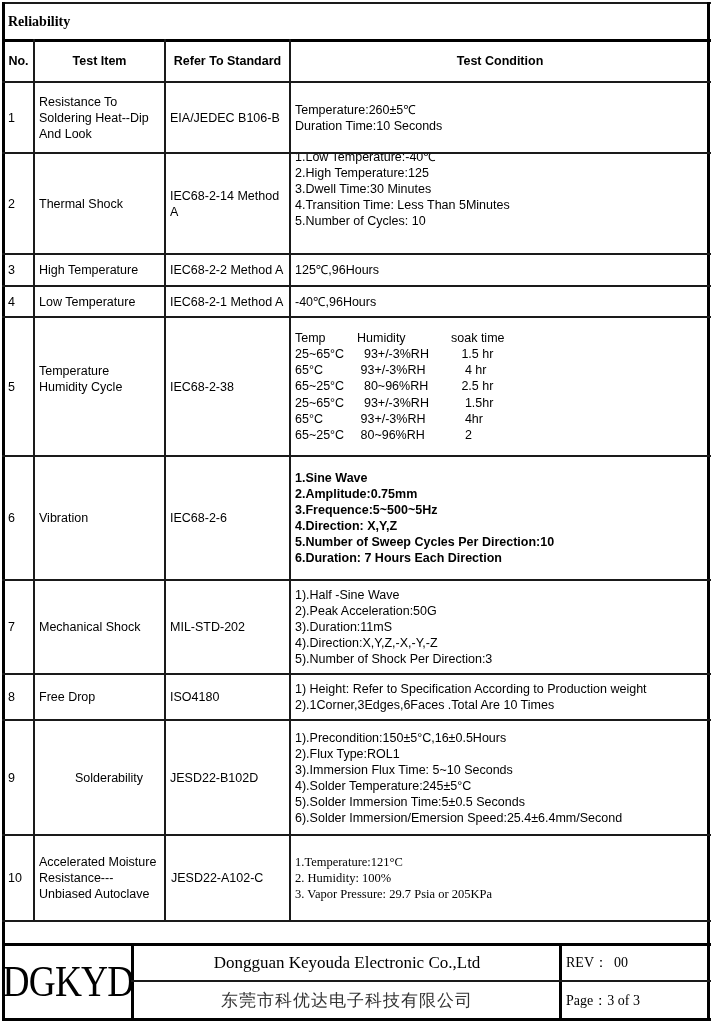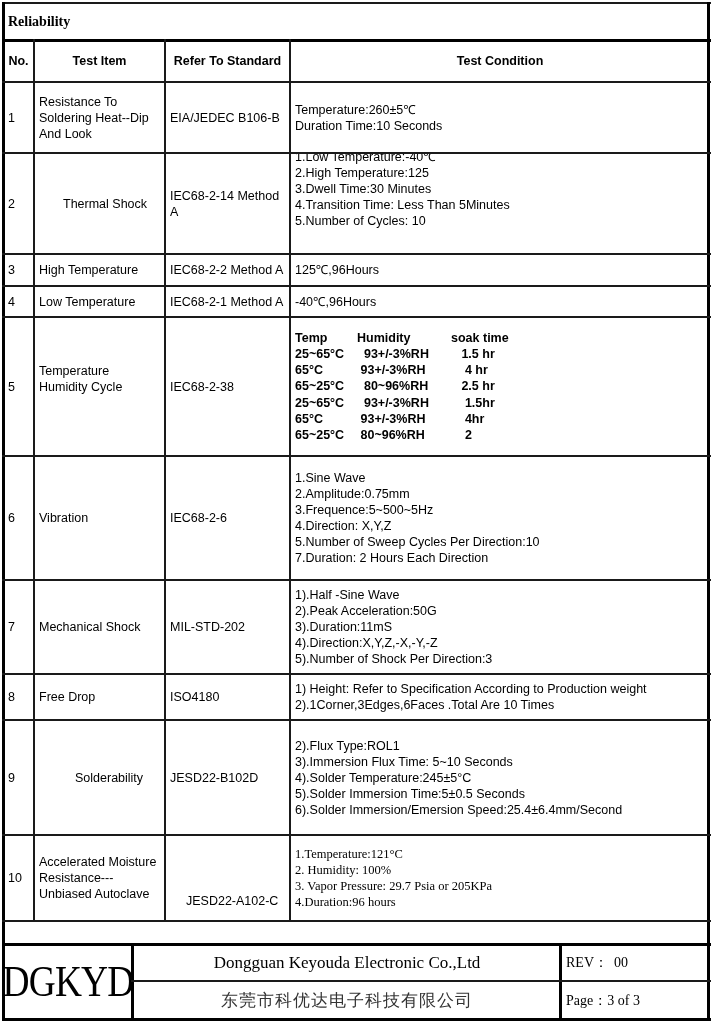--- a/index.html
+++ b/index.html
@@ -8,21 +8,21 @@
   .hline { position:absolute; height:2px; background:#1a1a1a; }
   .vline { position:absolute; width:2px; background:#1a1a1a; }
   .thick { background:#000; }
   .cell { position:absolute; display:flex; align-items:center; box-sizing:border-box;
           font-size:12.5px; line-height:16px; padding-left:4px; white-space:pre; }
   .center { justify-content:center; padding-left:0; }
   .bold { font-weight:bold; }
   .serif { font-family:"Liberation Serif", serif; }
   .lines { display:flex; flex-direction:column; }
   .humid-table { display:grid; grid-template-columns:62px 94px 80px; }
-  .humid-table span { line-height:16.2px;font-weight:bold; }
+  .humid-table span { line-height:16.2px; }
 </style>
 </head>
 <body>
 
 <div id="sheet"></div>
 
 <div class="cell serif bold" style="left:4px; top:4px; width:700px; height:35px; font-size:14px;">Reliability</div>
 
 <div class="cell center bold" style="left:4px; top:41px; width:29px; height:40px;">No.</div>
 <div class="cell center bold" style="left:35px; top:41px; width:129px; height:40px;">Test Item</div>
@@ -30,59 +30,59 @@
 <div class="cell center bold" style="left:291px; top:41px; width:418px; height:40px;">Test Condition</div>
 
 <div id="rows">
     <div class="cell" style="left: 4px; top: 83px; width: 29px; height: 69px;">1</div>
     <div class="cell" style="left: 35px; top: 83px; width: 118px; height: 69px;">Resistance To
 Soldering Heat--Dip
 And Look</div>
     <div class="cell" style="left: 166px; top: 83px; width: 123px; height: 69px;">EIA/JEDEC B106-B</div>
     <div class="cell" style="left: 291px; top: 83px; width: 418px; height: 69px;"><div class="lines"><span>Temperature:260±5℃</span><span>Duration Time:10 Seconds</span></div></div>
     <div class="cell" style="left: 4px; top: 154px; width: 29px; height: 99px;">2</div>
-    <div class="cell" style="left: 35px; top: 154px; width: 129px; height: 99px; margin-left: 24px;">Thermal Shock</div>
+    <div class="cell" style="left: 35px; top: 154px; width: 129px; height: 99px;">Thermal Shock</div>
     <div class="cell" style="left: 166px; top: 154px; width: 123px; height: 99px;">IEC68-2-14 Method
 A</div>
     <div class="cell" style="left: 291px; top: 154px; width: 418px; height: 70px; border-radius: 32px;"><div class="lines"><span>1.Low Temperature:-40℃</span><span>2.High Temperature:125</span><span>3.Dwell Time:30 Minutes</span><span>4.Transition Time: Less Than 5Minutes</span><span>5.Number of Cycles: 10</span></div></div>
     <div class="cell" style="left: 4px; top: 255px; width: 29px; height: 30px;">3</div>
     <div class="cell" style="left: 35px; top: 255px; width: 129px; height: 30px;">High Temperature</div>
     <div class="cell" style="left: 166px; top: 255px; width: 123px; height: 30px;">IEC68-2-2 Method A</div>
     <div class="cell" style="left: 291px; top: 255px; width: 418px; height: 30px;"><div class="lines"><span>125℃,96Hours</span></div></div>
     <div class="cell" style="left: 4px; top: 287px; width: 29px; height: 29px;">4</div>
     <div class="cell" style="left: 35px; top: 287px; width: 129px; height: 29px;">Low Temperature</div>
     <div class="cell" style="left: 166px; top: 287px; width: 123px; height: 29px;">IEC68-2-1 Method A</div>
     <div class="cell" style="left: 291px; top: 287px; width: 418px; height: 29px;"><div class="lines"><span>-40℃,96Hours</span></div></div>
     <div class="cell" style="left: 4px; top: 318px; width: 29px; height: 137px;">5</div>
     <div class="cell" style="left: 35px; top: 310px; width: 129px; height: 137px;">Temperature
 Humidity Cycle</div>
     <div class="cell" style="left: 166px; top: 318px; width: 123px; height: 137px;">IEC68-2-38</div>
     <div class="cell" style="left: 291px; top: 318px; width: 418px; height: 137px;"><div class="humid-table"><span>Temp</span><span>Humidity</span><span>soak time</span><span>25~65°C</span><span>  93+/-3%RH</span><span>   1.5 hr</span><span>65°C</span><span> 93+/-3%RH</span><span>    4 hr</span><span>65~25°C</span><span>  80~96%RH</span><span>   2.5 hr</span><span>25~65°C</span><span>  93+/-3%RH</span><span>    1.5hr</span><span>65°C</span><span> 93+/-3%RH</span><span>    4hr</span><span>65~25°C</span><span> 80~96%RH</span><span>    2</span></div></div>
     <div class="cell" style="left: 4px; top: 457px; width: 29px; height: 122px;">6</div>
     <div class="cell" style="left: 35px; top: 457px; width: 156px; height: 122px;">Vibration</div>
     <div class="cell" style="left: 166px; top: 457px; width: 123px; height: 122px;">IEC68-2-6</div>
-    <div class="cell" style="left: 291px; top: 457px; width: 418px; height: 122px;"><div class="lines"><span>1.Sine Wave</span><span>2.Amplitude:0.75mm</span><span>3.Frequence:5~500~5Hz</span><span>4.Direction: X,Y,Z</span><span>5.Number of Sweep Cycles Per Direction:10</span><span>7.Duration: 2 Hours Each Direction</span></div></div>
+    <div class="cell" style="left: 291px; top: 457px; width: 418px; height: 122px; font-weight: bold;"><div class="lines"><span>1.Sine Wave</span><span>2.Amplitude:0.75mm</span><span>3.Frequence:5~500~5Hz</span><span>4.Direction: X,Y,Z</span><span>5.Number of Sweep Cycles Per Direction:10</span><span>6.Duration: 7 Hours Each Direction</span></div></div>
     <div class="cell" style="left: 4px; top: 581px; width: 29px; height: 92px;">7</div>
     <div class="cell" style="left: 35px; top: 581px; width: 129px; height: 92px;">Mechanical Shock</div>
     <div class="cell" style="left: 166px; top: 581px; width: 139px; height: 92px;">MIL-STD-202</div>
     <div class="cell" style="left: 291px; top: 581px; width: 418px; height: 92px;"><div class="lines"><span>1).Half -Sine Wave</span><span>2).Peak Acceleration:50G</span><span>3).Duration:11mS</span><span>4).Direction:X,Y,Z,-X,-Y,-Z</span><span>5).Number of Shock Per Direction:3</span></div></div>
     <div class="cell" style="left: 4px; top: 675px; width: 29px; height: 44px;">8</div>
     <div class="cell" style="left: 35px; top: 675px; width: 129px; height: 44px;">Free Drop</div>
     <div class="cell" style="left: 166px; top: 675px; width: 123px; height: 44px;">ISO4180</div>
     <div class="cell" style="left: 291px; top: 675px; width: 418px; height: 44px;"><div class="lines"><span>1) Height: Refer to Specification According to Production weight</span><span>2).1Corner,3Edges,6Faces .Total Are 10 Times</span></div></div>
     <div class="cell" style="left: 4px; top: 721px; width: 29px; height: 113px;">9</div>
     <div class="cell" style="left: 35px; top: 721px; width: 129px; height: 113px; margin-left: 36px;">Solderability</div>
     <div class="cell" style="left: 166px; top: 721px; width: 123px; height: 113px;">JESD22-B102D</div>
-    <div class="cell" style="left: 291px; top: 721px; width: 418px; height: 113px;"><div class="lines"><span>2).Flux Type:ROL1</span><span>3).Immersion Flux Time: 5~10 Seconds</span><span>4).Solder Temperature:245±5°C</span><span>5).Solder Immersion Time:5±0.5 Seconds</span><span>6).Solder Immersion/Emersion Speed:25.4±6.4mm/Second</span></div></div>
+    <div class="cell" style="left: 291px; top: 721px; width: 418px; height: 113px;"><div class="lines"><span>1).Precondition:150±5°C,16±0.5Hours</span><span>2).Flux Type:ROL1</span><span>3).Immersion Flux Time: 5~10 Seconds</span><span>4).Solder Temperature:245±5°C</span><span>5).Solder Immersion Time:5±0.5 Seconds</span><span>6).Solder Immersion/Emersion Speed:25.4±6.4mm/Second</span></div></div>
     <div class="cell" style="left: 4px; top: 836px; width: 29px; height: 84px;">10</div>
     <div class="cell" style="left: 35px; top: 836px; width: 129px; height: 84px;">Accelerated Moisture
 Resistance---
 Unbiased Autoclave</div>
-    <div class="cell" style="left: 182px; top: 836px; width: 123px; height: 84px; margin-top: 23px;">JESD22-A102-C</div>
-    <div class="cell" style="left: 291px; top: 836px; width: 418px; height: 84px; font-family: Liberation Serif, serif;"><div class="lines"><span>1.Temperature:121°C</span><span>2. Humidity: 100%</span><span>3. Vapor Pressure: 29.7 Psia or 205KPa</span><span>4.Duration:96 hours</span></div></div>
+    <div class="cell" style="left: 167px; top: 836px; width: 123px; height: 84px;">JESD22-A102-C</div>
+    <div class="cell" style="left: 291px; top: 836px; width: 418px; height: 84px; font-family: Liberation Serif, serif;"><div class="lines"><span>1.Temperature:121°C</span><span>2. Humidity: 100%</span><span>3. Vapor Pressure: 29.7 Psia or 205KPa</span></div></div>
   </div>
 
 <div class="cell center serif" style="left:4px; top:945px; width:128px; height:74px; font-size:44px; letter-spacing:-1px; transform:scaleX(0.85);">DGKYD</div>
 <div class="cell center serif" style="left:134px; top:945px; width:426px; height:36px; font-size:17px;">Dongguan Keyouda Electronic Co.,Ltd</div>
 <div class="cell center serif" style="left:134px; top:983px; width:426px; height:36px; font-size:17px; color:#333; letter-spacing:1px;">东莞市科优达电子科技有限公司</div>
 <div class="cell serif" style="left:562px; top:945px; width:147px; height:36px; font-size:14px;">
   <span>REV：</span>
   <span style="margin-left:6px;text-align:right;">00</span>
 </div>
 <div class="cell serif" style="left:562px; top:983px; width:147px; height:36px; font-size:14px;">

